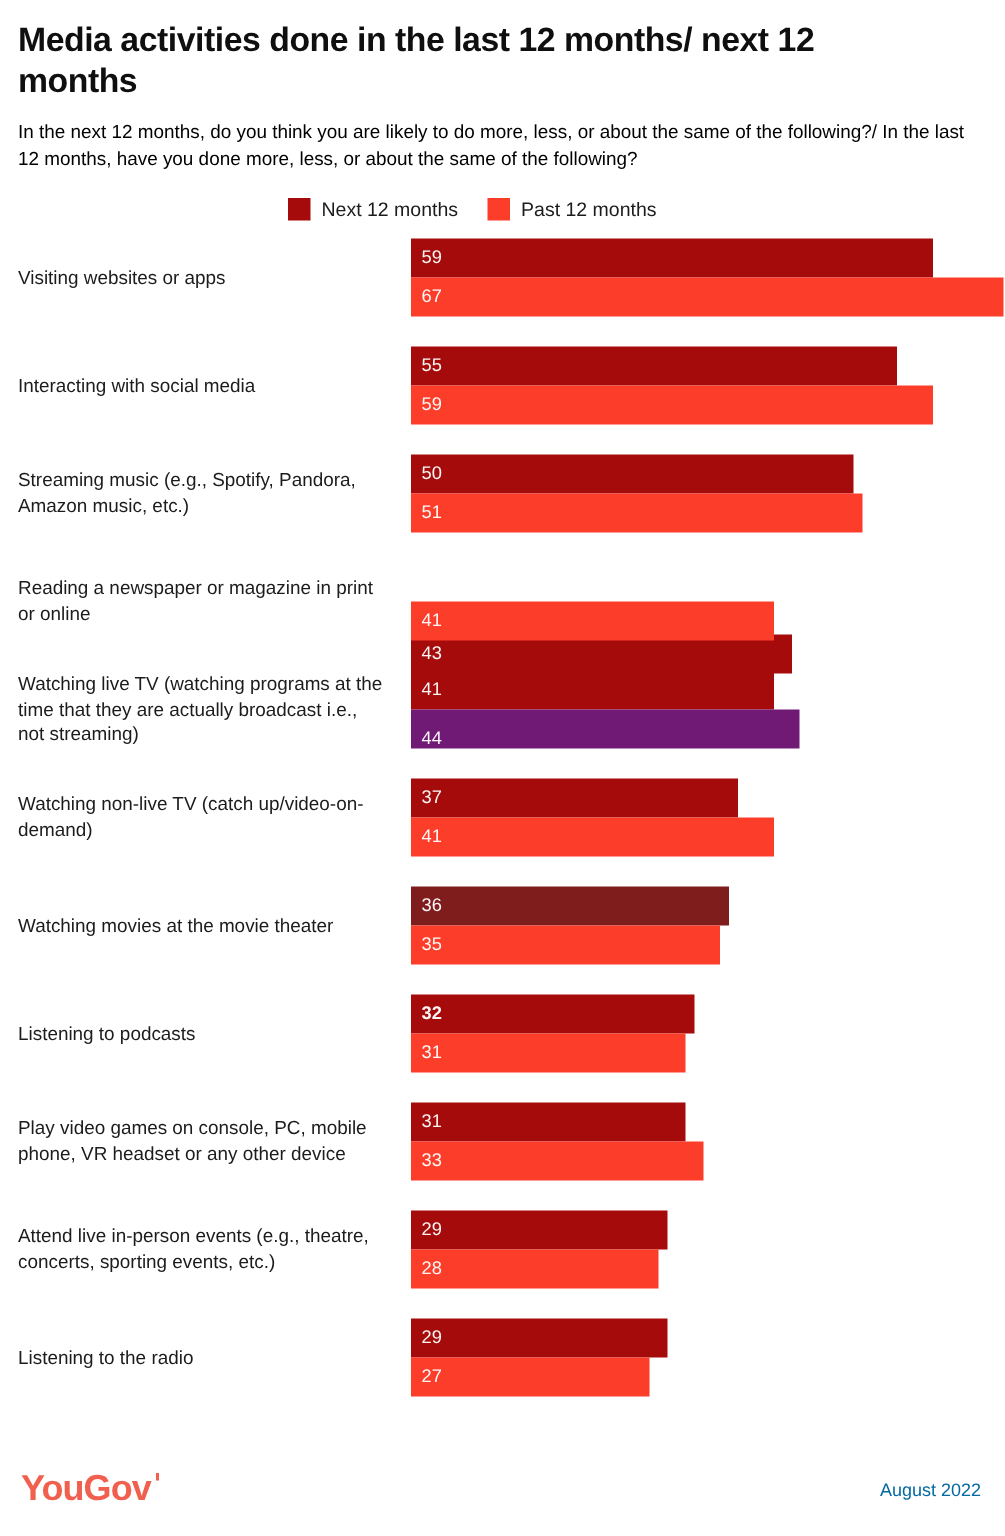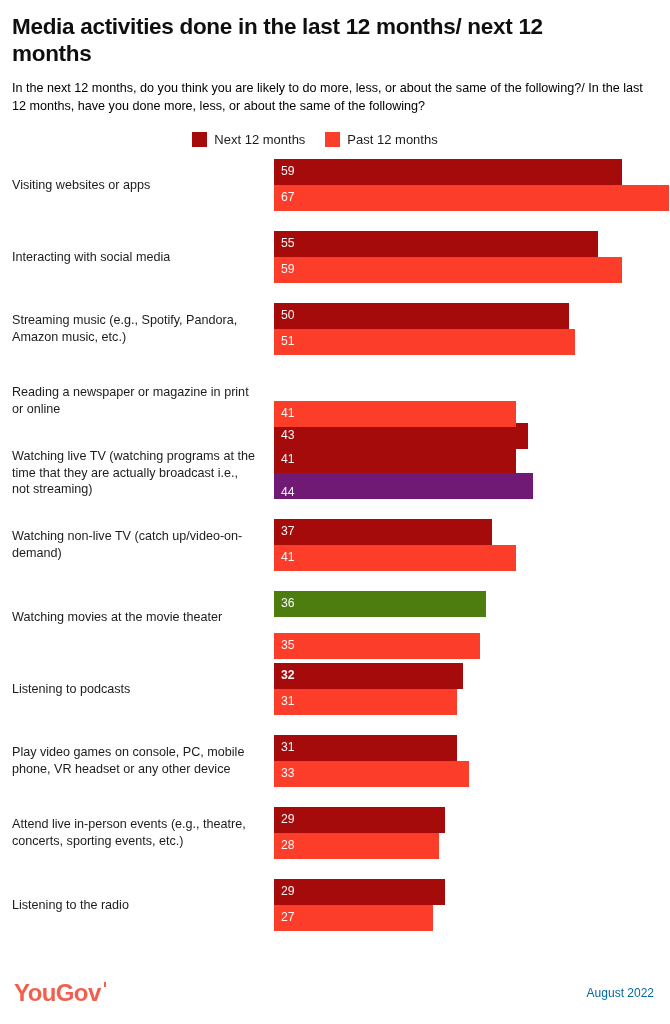--- a/index.html
+++ b/index.html
@@ -238,24 +238,24 @@
             <span class="bar-value">37</span>
           </div>
           <div class="bar past" style="background: rgb(252, 61, 42); width: 241.716px;">
             <span class="bar-value">41</span>
           </div>
         </div>
       </div>
       <div class="row">
         <div class="row-label">Watching movies at the movie theater</div>
         <div class="bars">
-          <div class="bar next" style="background: #4d7c0f; width: 212.239px;">
+          <div class="bar next" style="background: #7f1d1d; width: 212.239px;">
             <span class="bar-value">36</span>
           </div>
-          <div class="bar past" style="background: rgb(252, 61, 42); width: 206.343px; margin-top: 16px;">
+          <div class="bar past" style="background: rgb(252, 61, 42); width: 206.343px;">
             <span class="bar-value">35</span>
           </div>
         </div>
       </div>
       <div class="row">
         <div class="row-label">Listening to podcasts</div>
         <div class="bars">
           <div class="bar next" style="background: rgb(165, 11, 11); width: 188.657px; font-weight: bold;">
             <span class="bar-value">32</span>
           </div>

